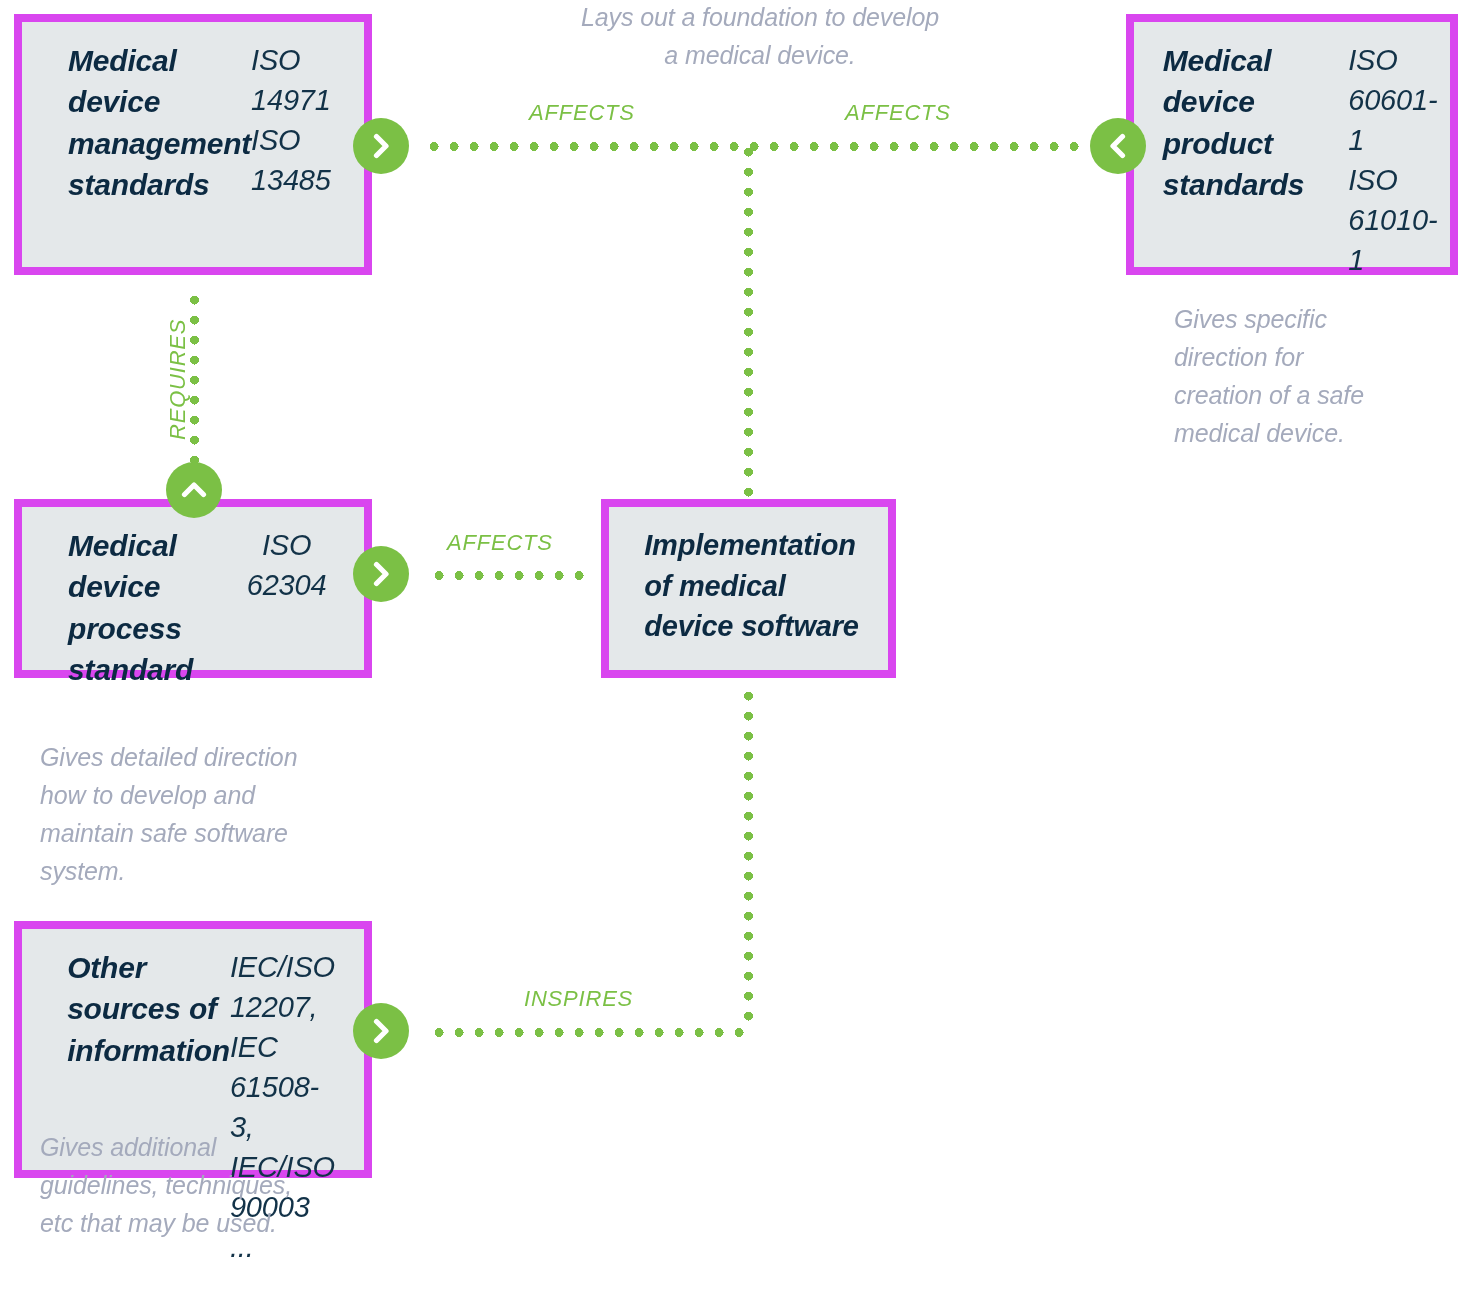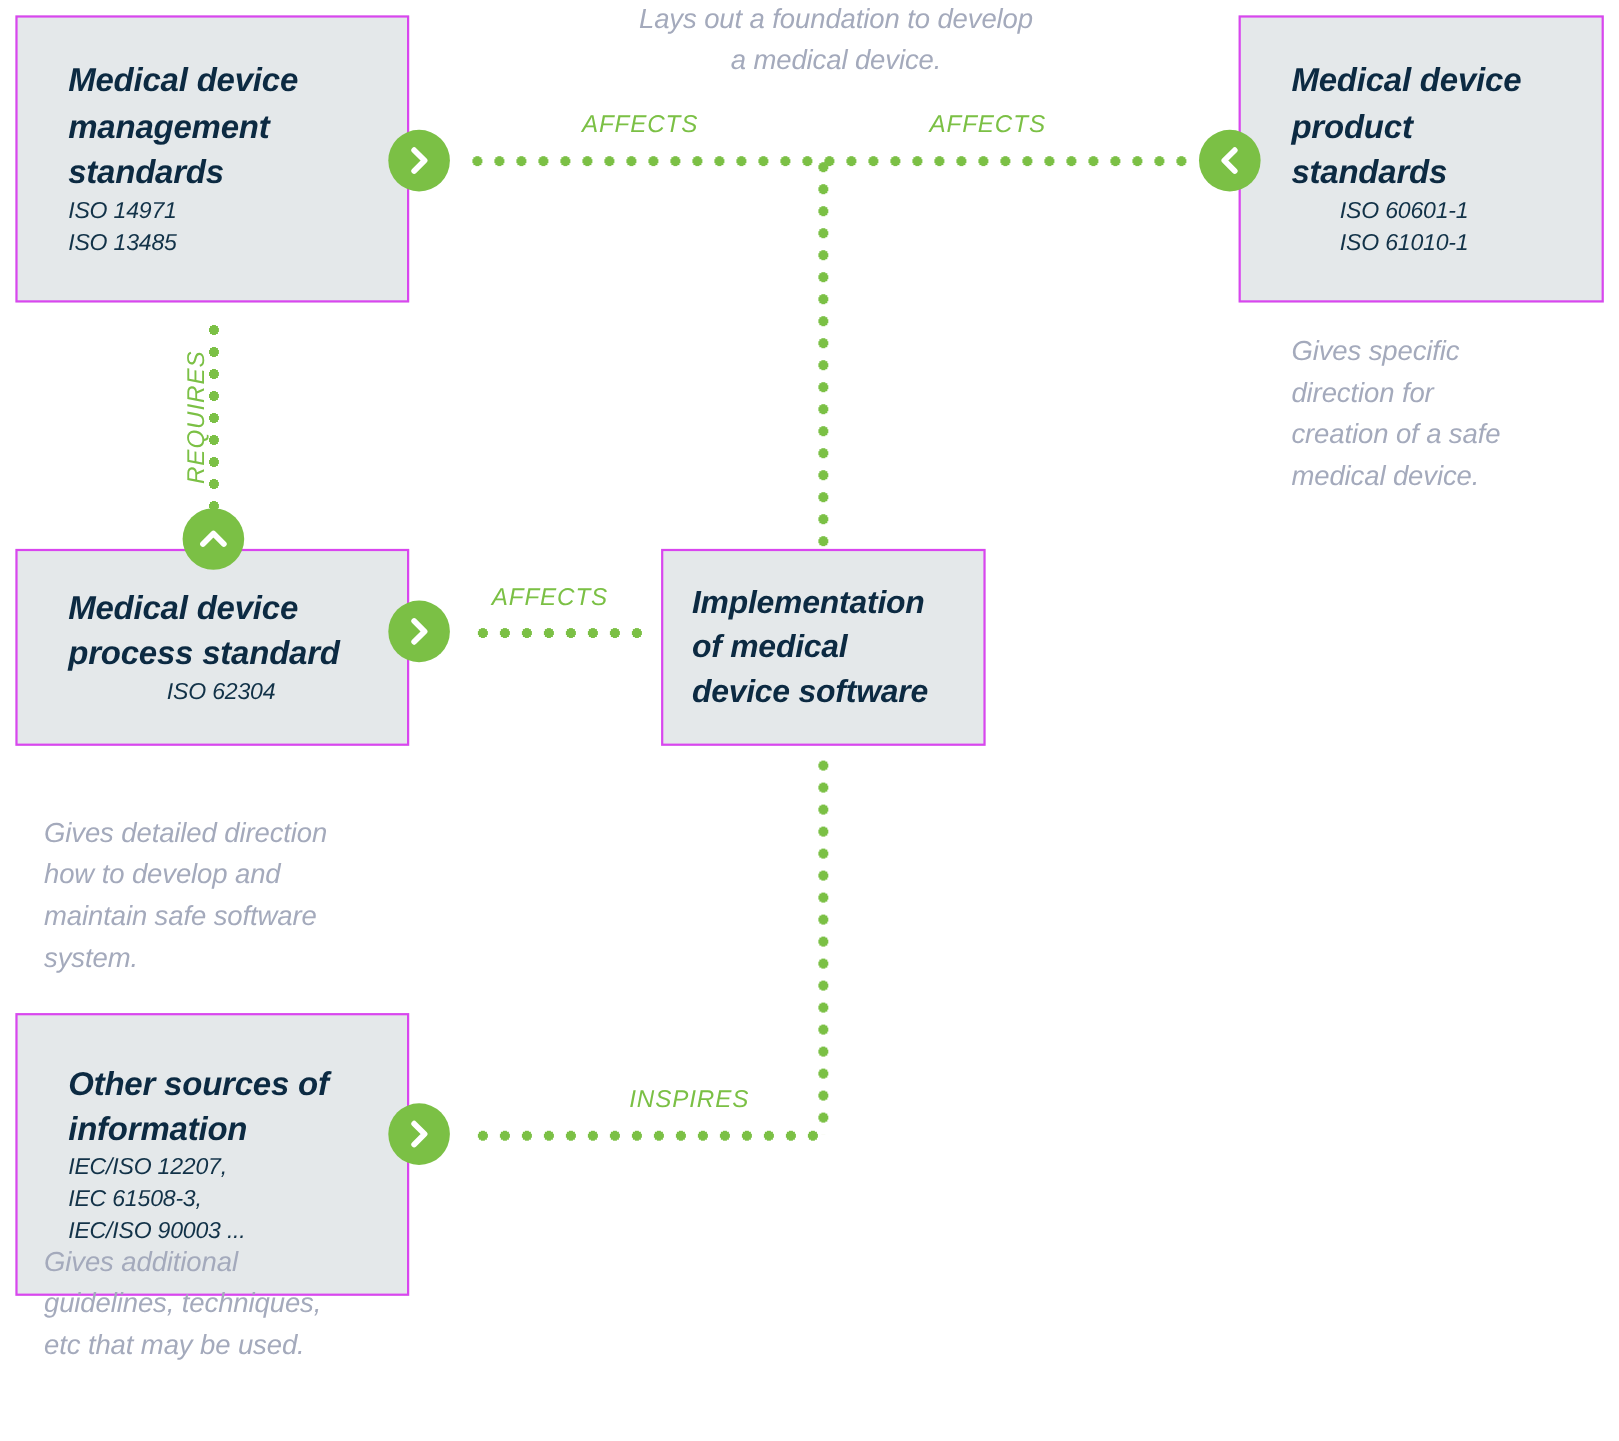--- a/index.html
+++ b/index.html
@@ -17,38 +17,38 @@
     height: 1310px;
     background: #ffffff;
     overflow: hidden;
     font-style: italic;
   }
 
   
   .node {
     position: absolute;
     background: #e4e8ea;
-    border: 2px solid #d946ef;
+    border: 8px solid #d946ef;
     box-sizing: border-box;
     padding: 18px 30px 18px 46px;
     display: flex;
-    flex-direction: column;
+    flex-direction: row;
     justify-content: center;
   }
   .node .title {
     color: #0c2a42;
     font-weight: bold;
     font-size: 30px;
     line-height: 1.38;
     letter-spacing: -0.2px;
   }
   .node .subs {
     color: #123248;
     font-weight: normal;
-    font-size: 21px;
+    font-size: 29px;
     line-height: 1.38;
     letter-spacing: -0.2px;
   }
   .node.center {
     padding: 18px 20px 18px 26px;
   }
   .node.center .title {
     font-size: 29px;
     line-height: 1.40;
   }
@@ -204,21 +204,21 @@
   <div class="arrow-circle" style="left:353px; top:546px;">
     <svg width="26" height="26" viewBox="0 0 26 26">
       <path d="M8.5 3.5 L18 13 L8.5 22.5" fill="none" stroke="#ffffff" stroke-width="5.2" stroke-linecap="round" stroke-linejoin="round"></path>
     </svg>
   </div>
 
   <div class="dots-h" style="left:429px; top:1028px; width:320px;"></div>
 
   <div class="dots-v" style="left:744px; top:686px; height:345px;"></div>
 
-  <div class="rel-label" style="left:524px; top:986px;margin-left:48px;">INSPIRES</div>
+  <div class="rel-label" style="left:524px; top:986px;">INSPIRES</div>
 
   <div class="arrow-circle" style="left:353px; top:1003px;">
     <svg width="26" height="26" viewBox="0 0 26 26">
       <path d="M8.5 3.5 L18 13 L8.5 22.5" fill="none" stroke="#ffffff" stroke-width="5.2" stroke-linecap="round" stroke-linejoin="round"></path>
     </svg>
   </div>
 
 </div>
 
 </body></html>

